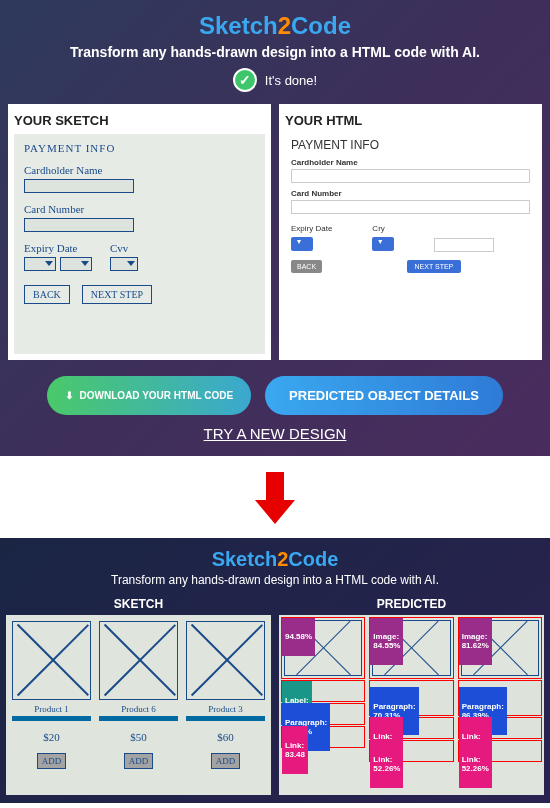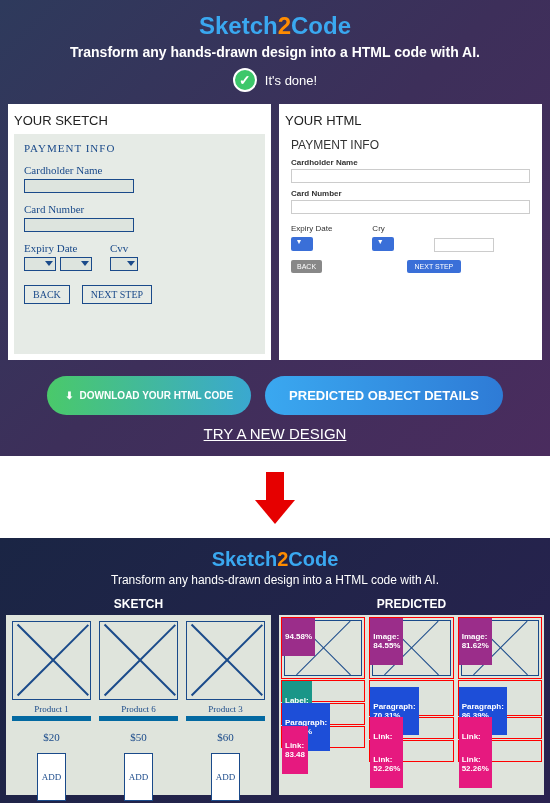--- a/index.html
+++ b/index.html
@@ -18,21 +18,21 @@
 .status-row { display: flex; justify-content: center; align-items: center; gap: 8px; margin-top: 8px; }
 .checkmark {
   width: 24px; height: 24px; border-radius: 50%; background: #3dc76a;
   border: 2px solid #fff; display: flex; align-items: center; justify-content: center;
   color: #fff; font-size: 14px; font-weight: bold;
 }
 .status-text { color: #fff; font-size: 13px; }
 
 .panels { display: flex; gap: 8px; margin-top: 12px; }
 .panel { background: #fff; flex: 1; padding: 6px; }
-.panel-title { color: #222; font-size: 13px; font-weight: normal; padding: 3px 0 6px; }
+.panel-title { color: #222; font-size: 13px; font-weight: bold; padding: 3px 0 6px; }
 .sketch-img {
   background: #e6ebe6; height: 220px; padding: 8px 10px;
   font-family: 'Comic Sans MS', cursive; color: #1a4a8a; position: relative;
 }
 .sk-title { font-size: 11px; letter-spacing: 1px; }
 .sk-label { font-size: 11px; margin-top: 10px; }
 .sk-input { border: 1.5px solid #1a4a8a; height: 14px; width: 110px; margin-top: 3px; background: #dde4de; }
 .sk-row { display: flex; gap: 18px; margin-top: 10px; }
 .sk-small { width: 32px; height: 14px; border: 1.5px solid #1a4a8a; margin-top: 3px; background: #dde4de; position: relative; }
 .sk-small::after { content:''; position:absolute; right:2px; top:3px; border-left:4px solid transparent; border-right:4px solid transparent; border-top:5px solid #1a4a8a; }
@@ -81,21 +81,21 @@
   background: #dfe4dc; height: 180px; padding: 6px;
   display: flex; gap: 8px; font-family: 'Comic Sans MS', cursive; color: #1a4a8a;
 }
 .prod-col { flex: 1; text-align: center; }
 .sq { border: 1.5px solid #1a4a8a; aspect-ratio: 1; position: relative; margin-bottom: 4px; }
 .sq::before, .sq::after { content:''; position:absolute; background:#1a4a8a; width:1.5px; height:130%; top:-15%; left:50%; transform-origin:center; }
 .sq::before { transform: rotate(45deg); }
 .sq::after { transform: rotate(-45deg); }
 .prod-name { font-size: 9px; border-bottom: 5px solid #0369a1; padding-bottom: 2px; }
 .price { font-size: 11px; margin-top: 10px; }
-.addbtn { border: 1.5px solid #1a4a8a; font-size: 9px; padding: 18px 4px; margin-top: 10px; display: inline-block; background: #ffffff; }
+.addbtn { border: 1.5px solid #1a4a8a; font-size: 9px; padding: 2px 4px; margin-top: 10px; display: inline-block; background: #a3a3a3; }
 
 .predicted {
   background: #dfe4dc; height: 180px; padding: 2px;
   display: flex; gap: 4px; position: relative; overflow: hidden;
 }
 .pred-col { flex: 1; position: relative; }
 .pred-box { position: relative; margin-bottom: 1px; border: 1px solid red; overflow: hidden; }
 .pred-sq { height: 62px; }
 .pred-sq .sq-inner { position:absolute; inset:2px; border:1px solid #1a4a8a; }
 .pred-sq .sq-inner::before, .pred-sq .sq-inner::after { content:''; position:absolute; background:#1a4a8a; width:1px; height:140%; top:-20%; left:50%; }

